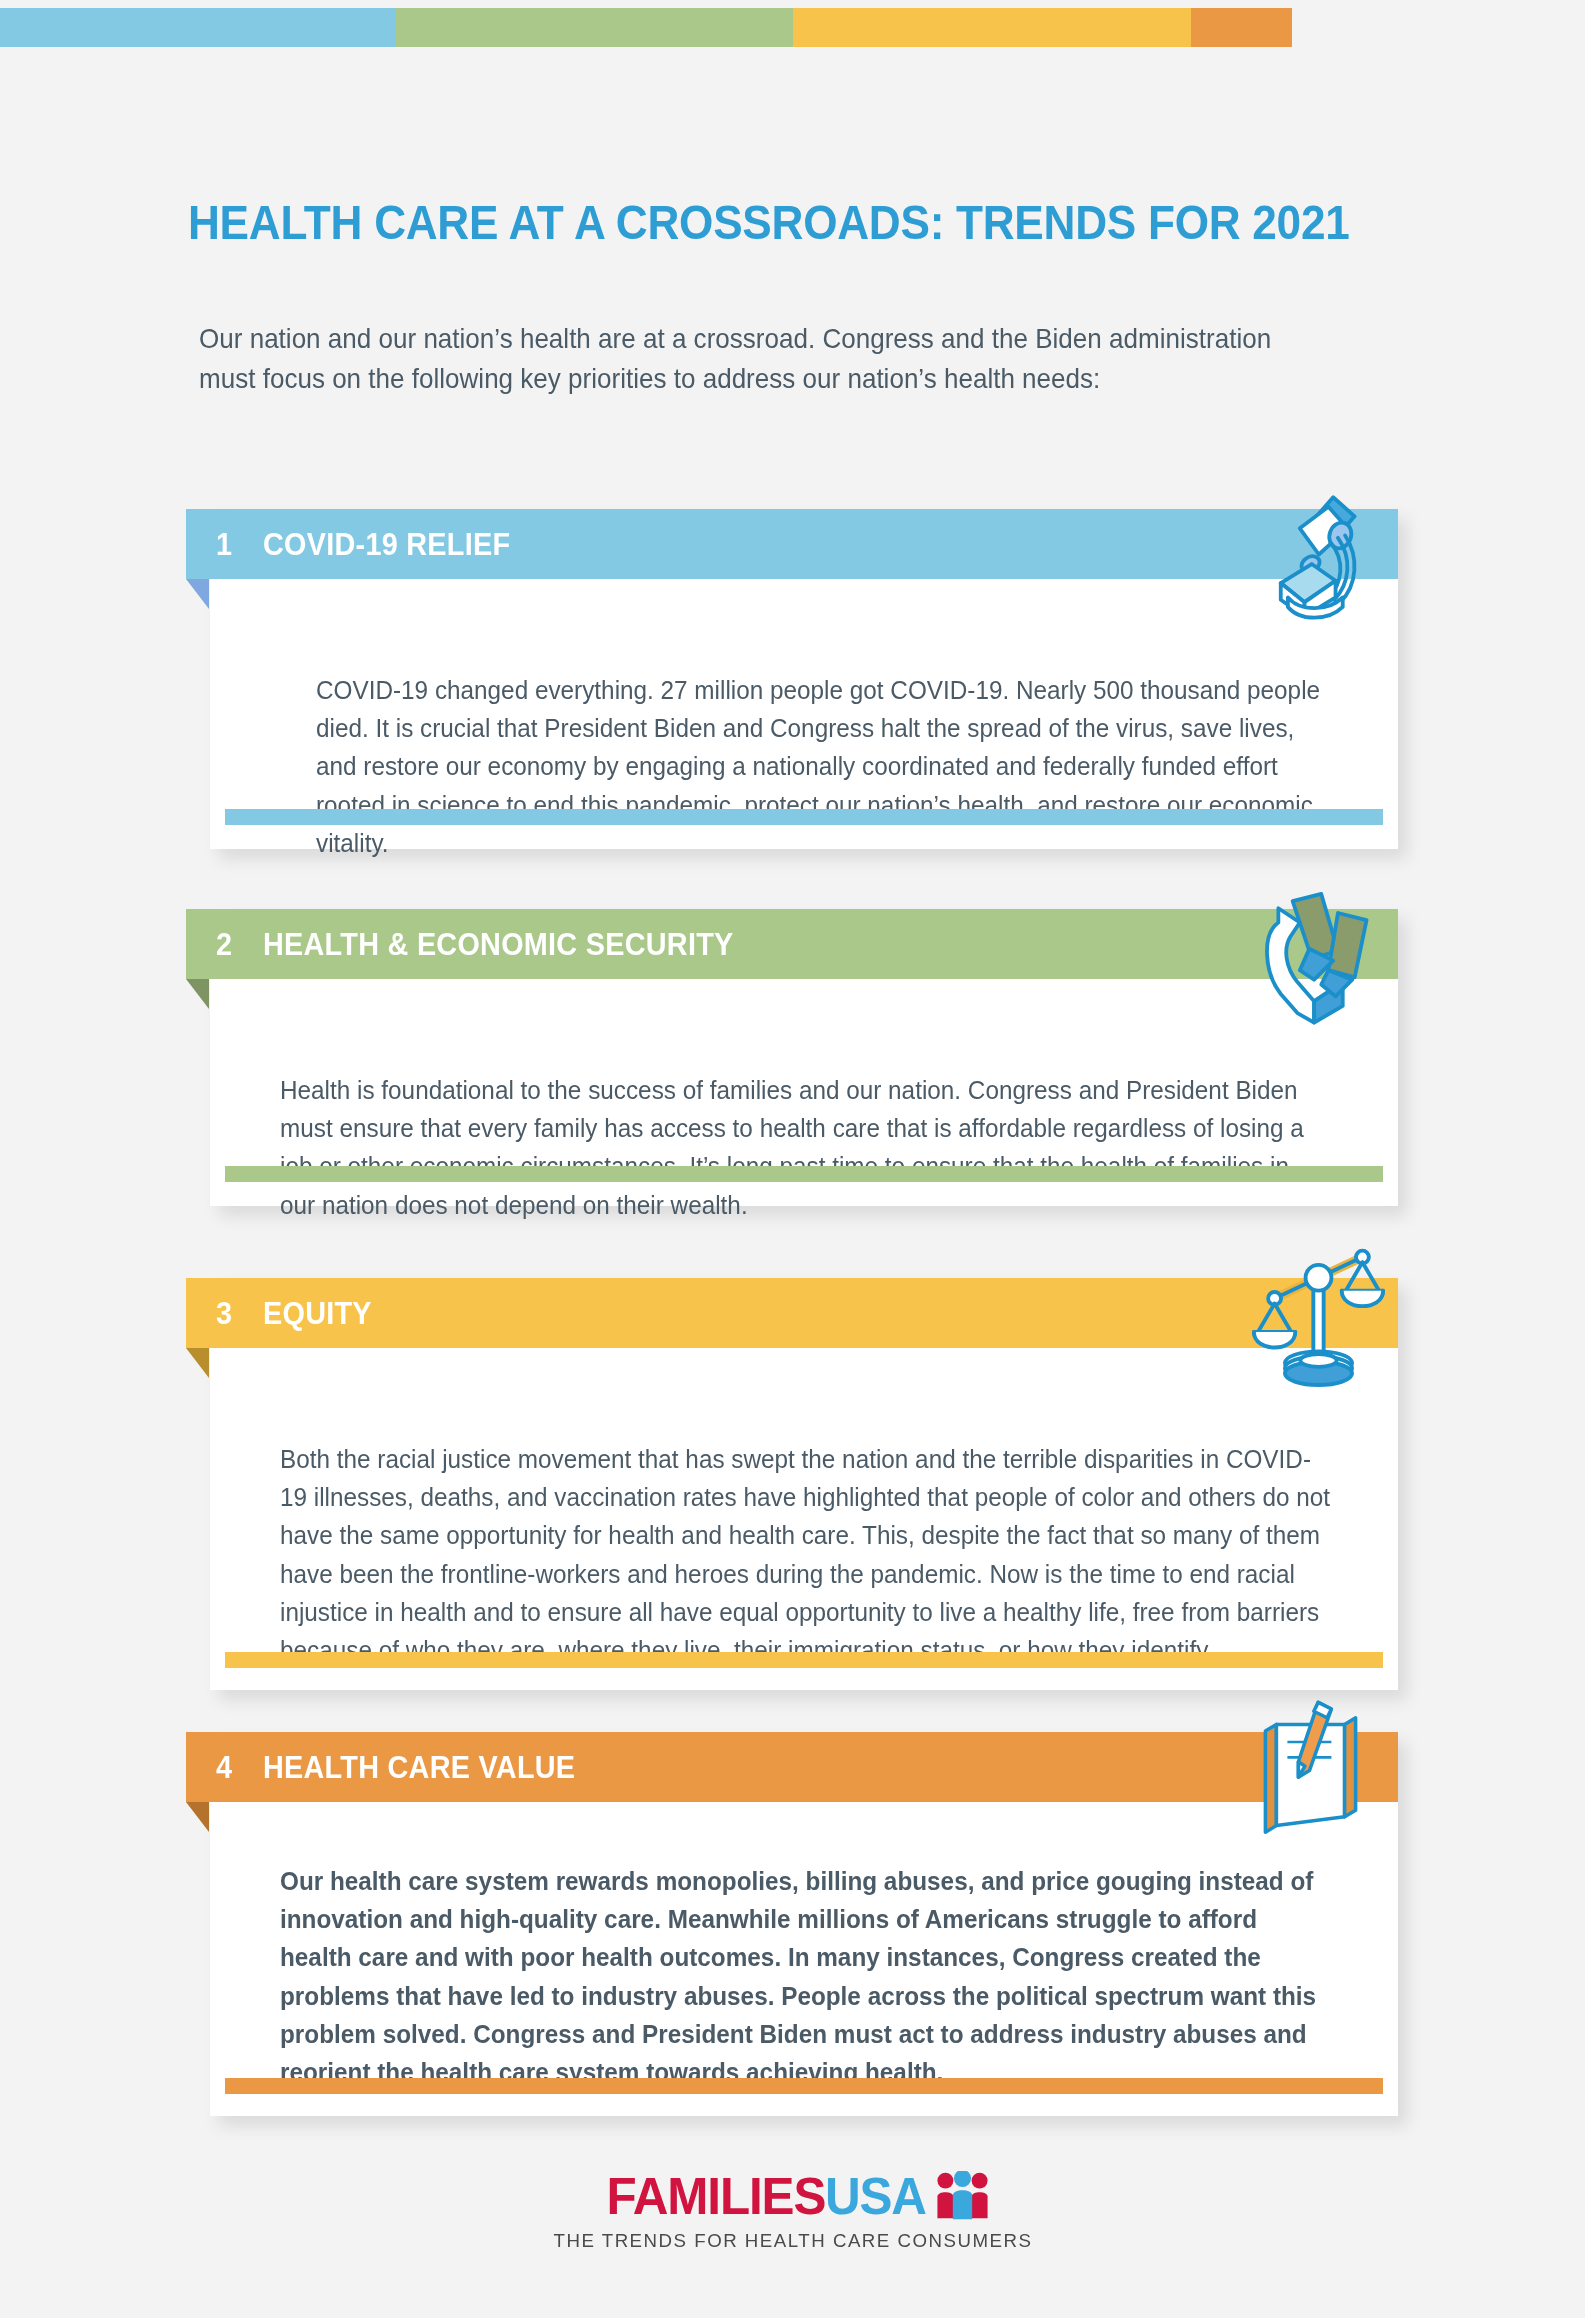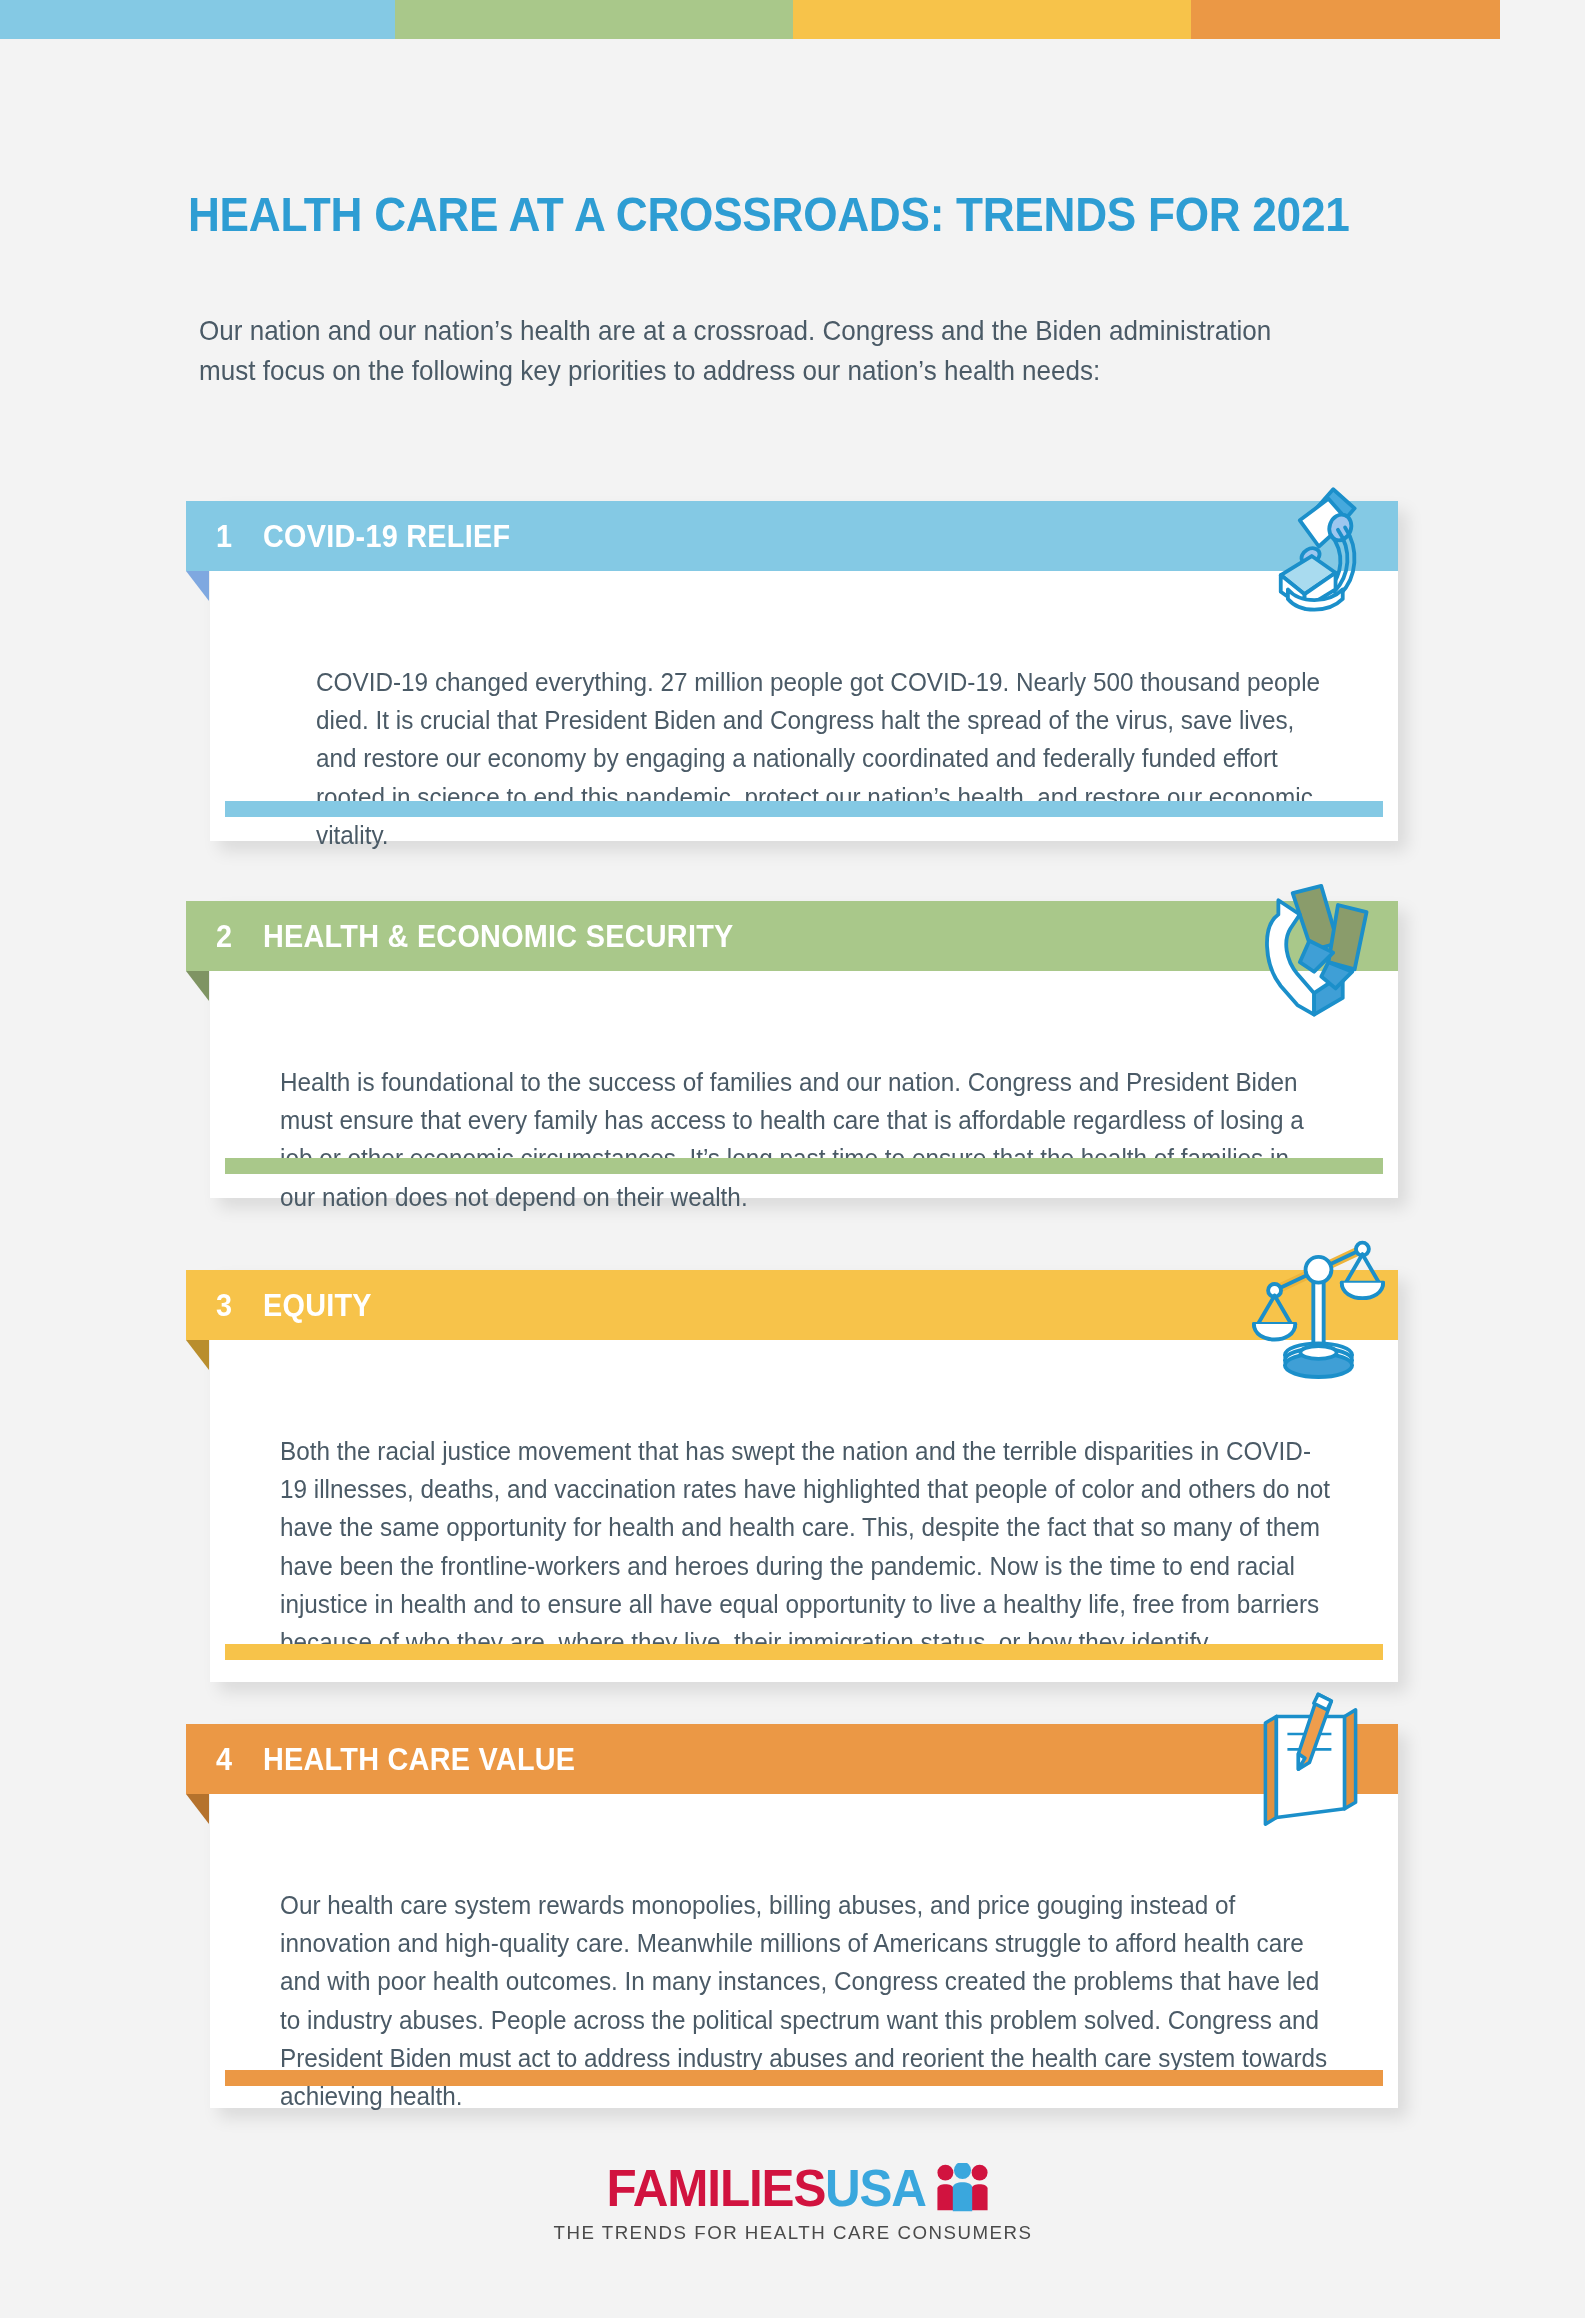--- a/index.html
+++ b/index.html
@@ -13,21 +13,21 @@
 
   
   .topbar{display:flex;width:100%;height:39px;}
   .topbar .seg{height:100%;}
   .seg-1{flex:0 0 395px;}
   .seg-2{flex:0 0 398px;}
   .seg-3{flex:0 0 398px;}
   .seg-4{flex:1 1 auto;}
 
   
-  .page{position:relative;width:1500px;}
+  .page{position:relative;width:1292px;margin-top:8px;}
 
   .title{
     position:absolute;left:188px;top:187px;width:1244px;
     font-size:48px;font-weight:bold;letter-spacing:-0.3px;
     color:#2e9dd3;
     font-stretch:condensed;
     transform:scaleX(0.92);transform-origin:left center;
     white-space:nowrap;
   }
 
@@ -228,21 +228,21 @@
   </div>
 
   <div class="card" style="top:1724px;height:384px;">
     <div class="ribbon-wrap" style="height:70px;">
       <div class="ribbon" style="background:#eb9845">
         <span class="num">4</span>
         <span class="ttl">HEALTH CARE VALUE</span>
       </div>
       <div class="fold" style="border-top:30px solid #b5722c"></div>
     </div>
-    <div style="padding:92px 68px 0 70px;">
+    <div style="padding:60px 68px 0 70px;font-weight:bold;">
       <div class="body-text">Our health care system rewards monopolies, billing abuses, and price gouging instead of innovation and high-quality care. Meanwhile millions of Americans struggle to afford health care and with poor health outcomes. In many instances, Congress created the problems that have led to industry abuses. People across the political spectrum want this problem solved. Congress and President Biden must act to address industry abuses and reorient the health care system towards achieving health.</div>
     </div>
     <div class="accent-bottom" style="background:#eb9845;position:absolute;left:0;right:0;bottom:22.4px;"></div>
 
     <div class="icon-holder" style="top:-34px;right:22.4px;width:131px;height:143px;">
       <svg viewBox="0 0 110 130">
         <g stroke="#1b8fca" stroke-width="3.2" stroke-linejoin="round">
           <path d="M14 30 L24 24 L24 116 L14 122 Z" fill="#e09241"></path>
           <path d="M24 24 L86 24 L86 108 L24 116 Z" fill="#ffffff"></path>
           <path d="M86 24 L96 18 L96 102 L86 108 Z" fill="#e09241"></path>

